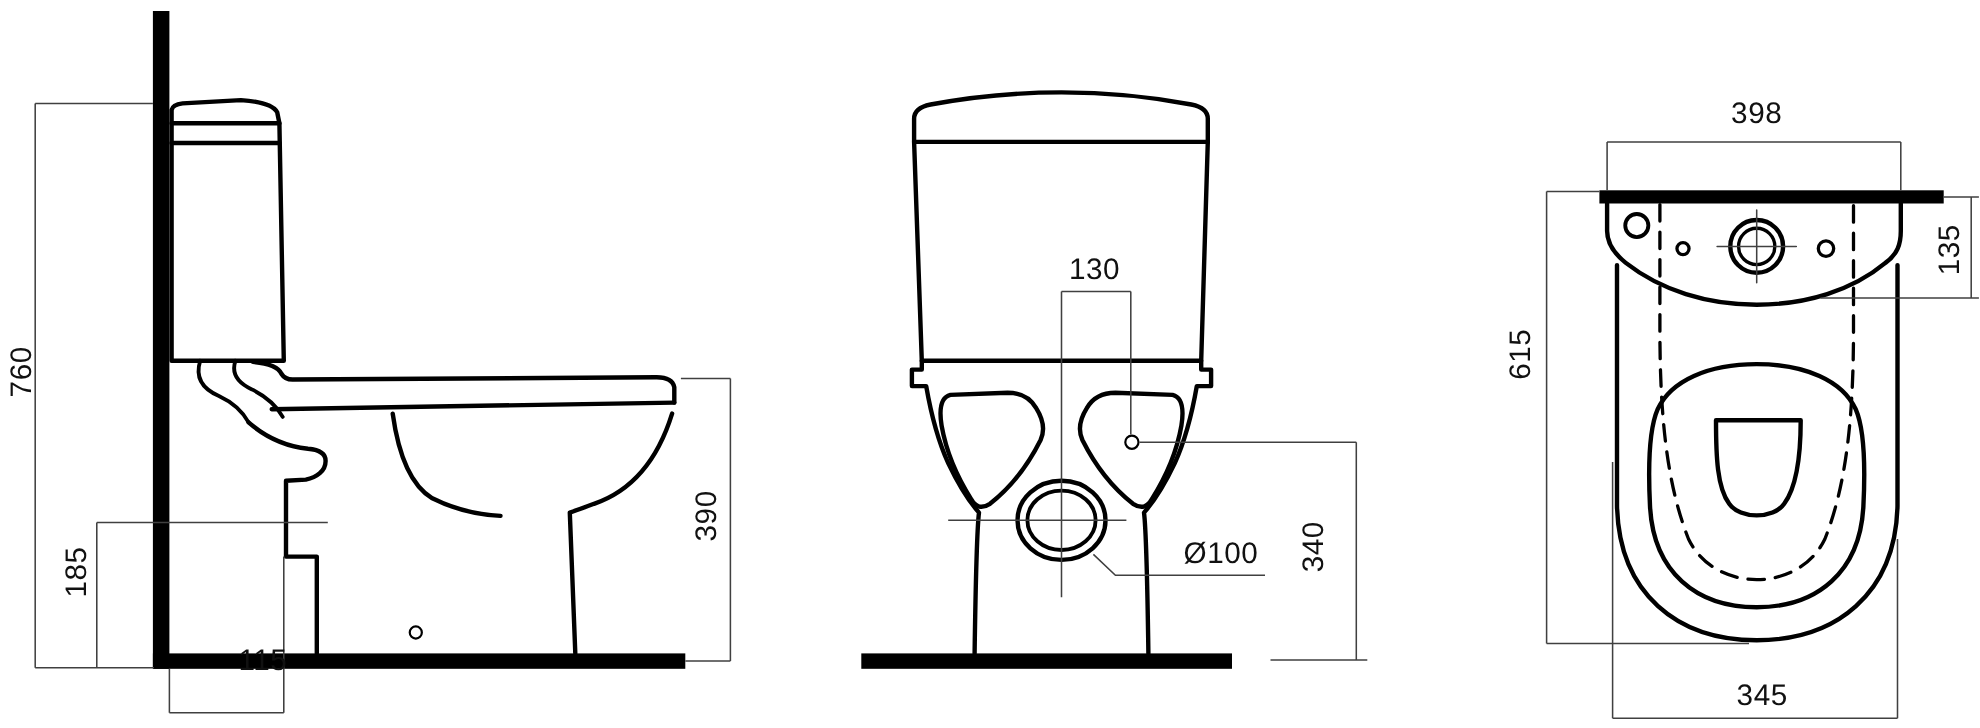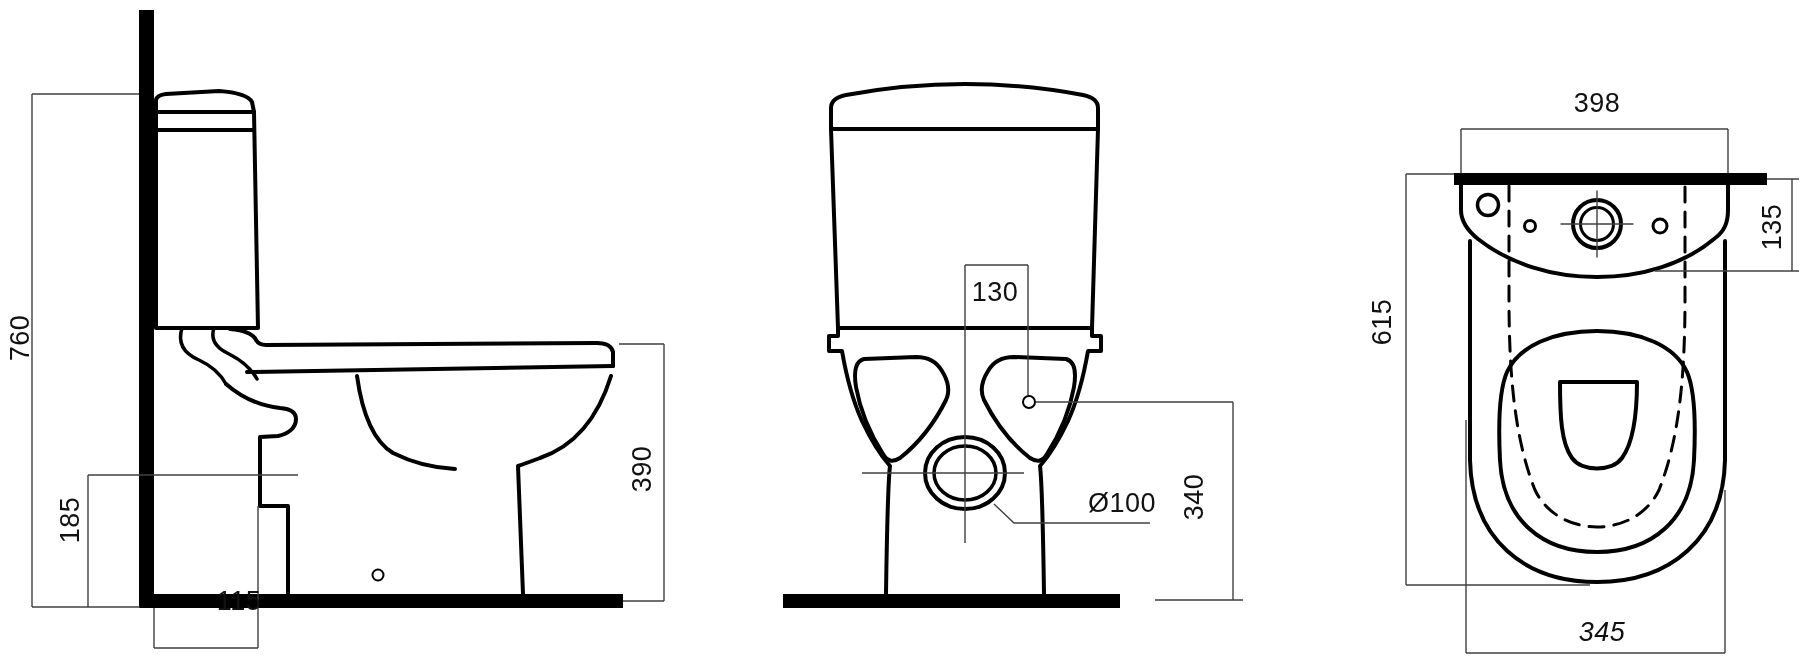--- a/index.html
+++ b/index.html
@@ -19,27 +19,27 @@
     white-space:nowrap;
     letter-spacing:0.5px;
     line-height:1;
   }
   .dim-label.rot{transform:translate(-50%,-50%) rotate(-90deg);}
   
   .dl-760 {left:20px;  top:338px;}
   .dl-185 {left:70px;  top:520px;}
   .dl-115 {left:205px; top:601px;margin-left:34px;}
   .dl-390 {left:642px; top:469px;}
-  .dl-130 {left:995px; top:245px;margin-top:47px;}
-  .dl-o100{left:1110px;top:503px;margin-left:12px;}
+  .dl-130 {left:995px; top:245px;}
+  .dl-o100{left:1110px;top:503px;}
   .dl-340 {left:1194px;top:497px;}
   .dl-355 {left:1597px;top:103px;}
   .dl-135 {left:1772px;top:227px;}
   .dl-615 {left:1382px;top:322px;}
-  .dl-345 {left:1602px;top:632px;font-style:italic;}
+  .dl-345 {left:1602px;top:632px;}
 </style>
 </head>
 <body>
 
 <div class="canvas">
 
   <svg width="1800" height="662" viewBox="0 0 1800 662">
 
     <g fill="none" stroke="#000000" stroke-width="4" stroke-linecap="round" stroke-linejoin="round">
 

